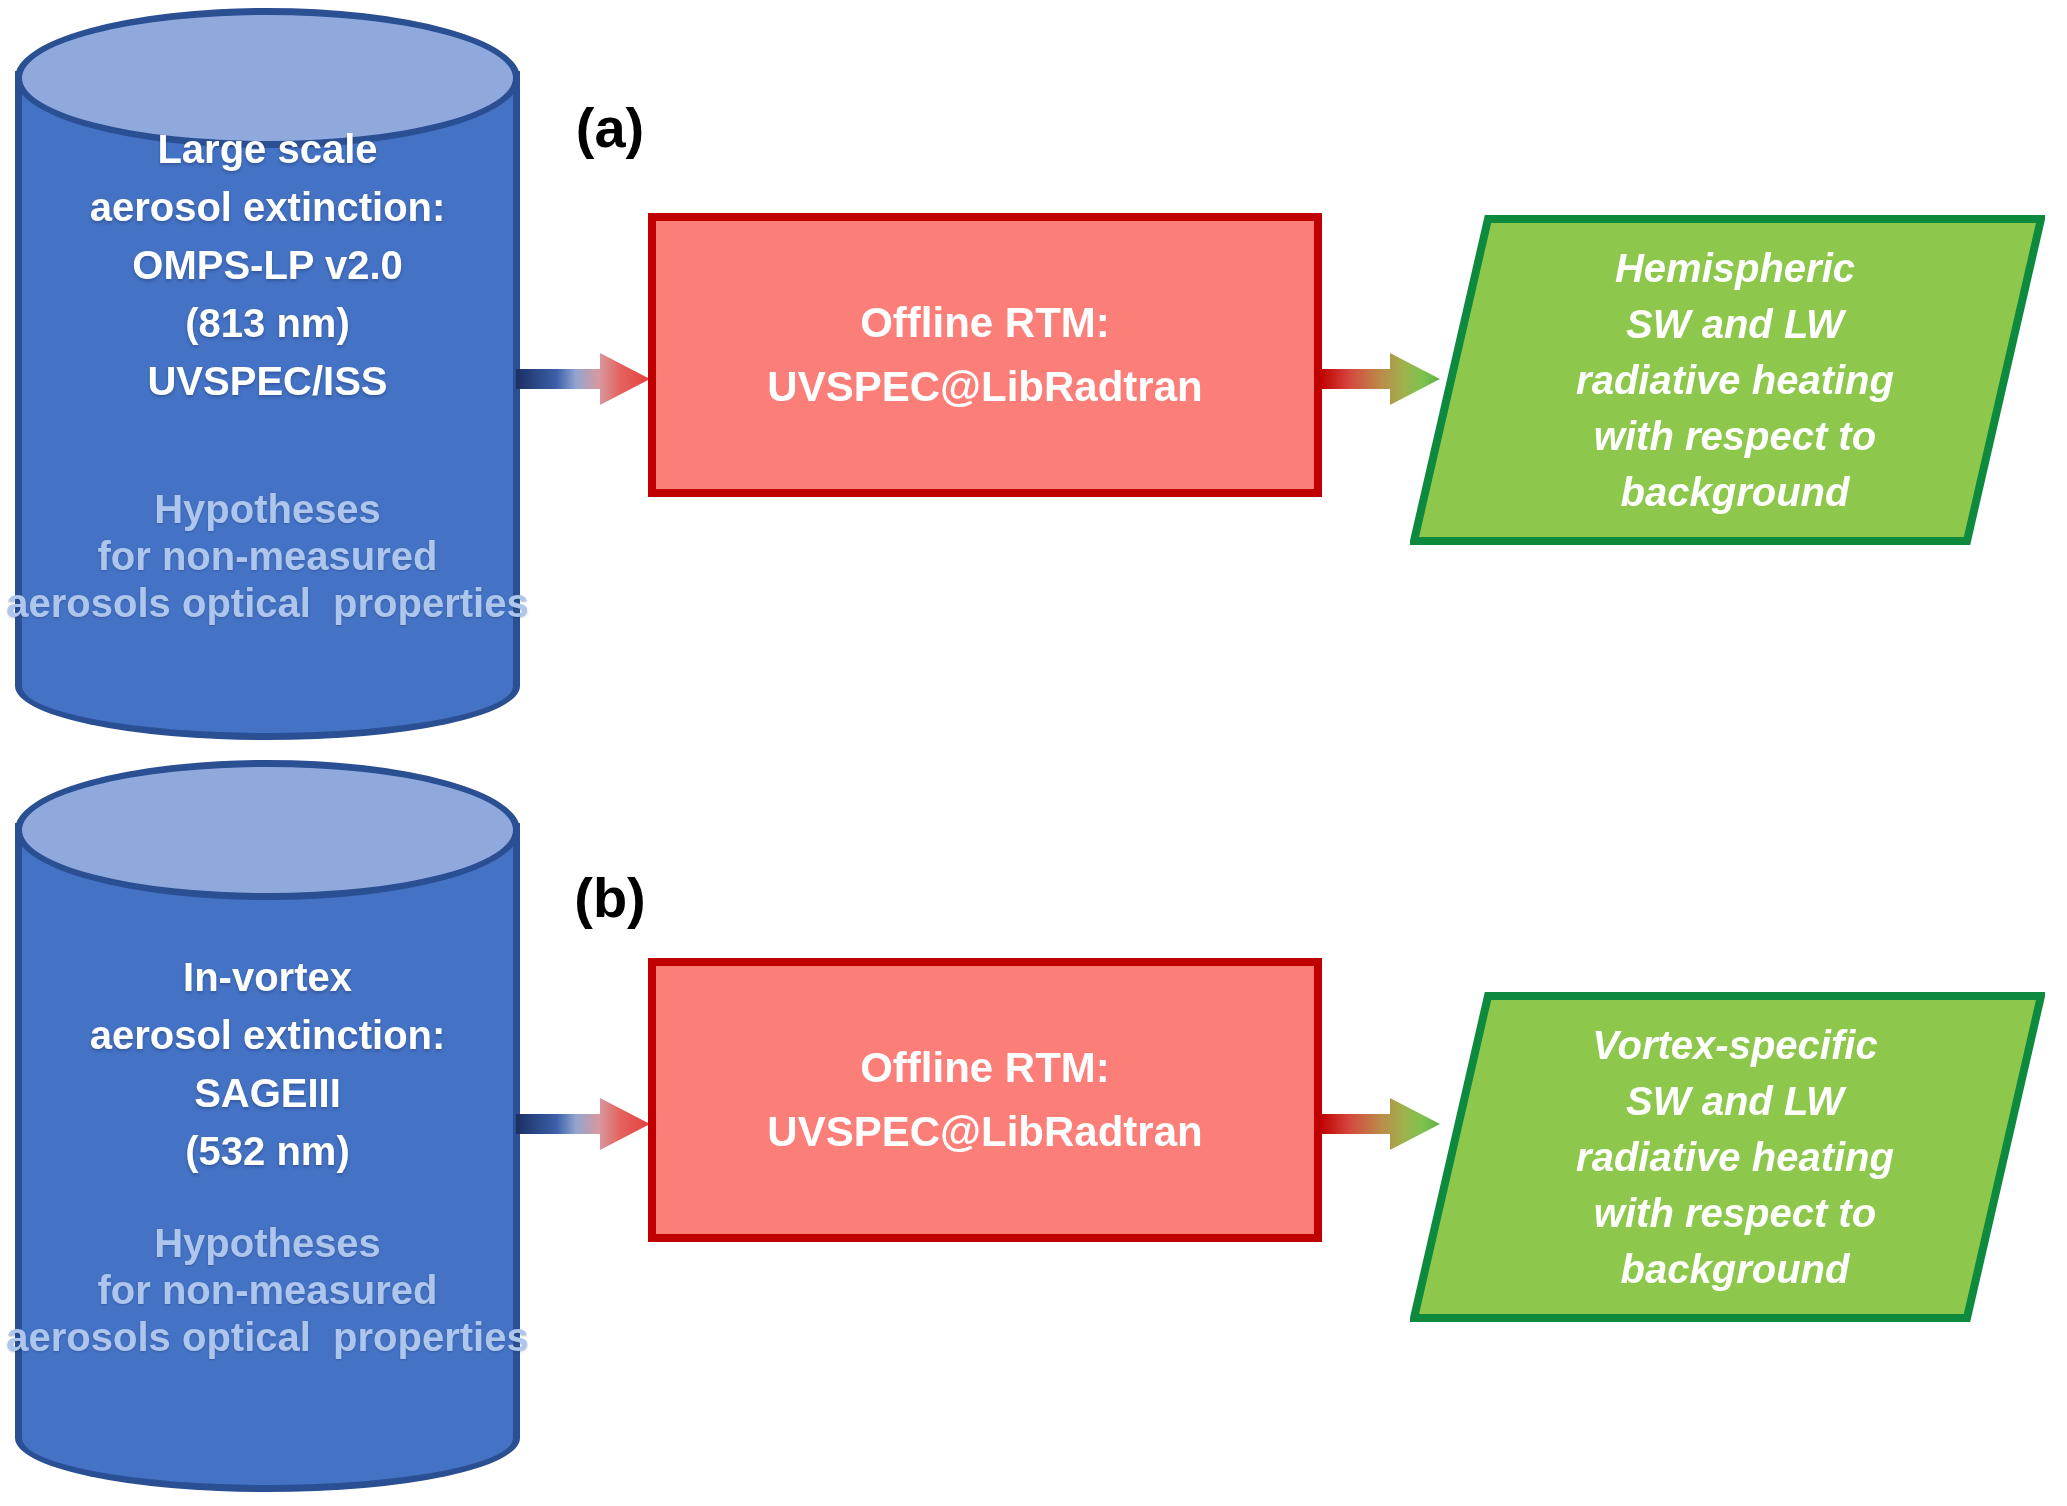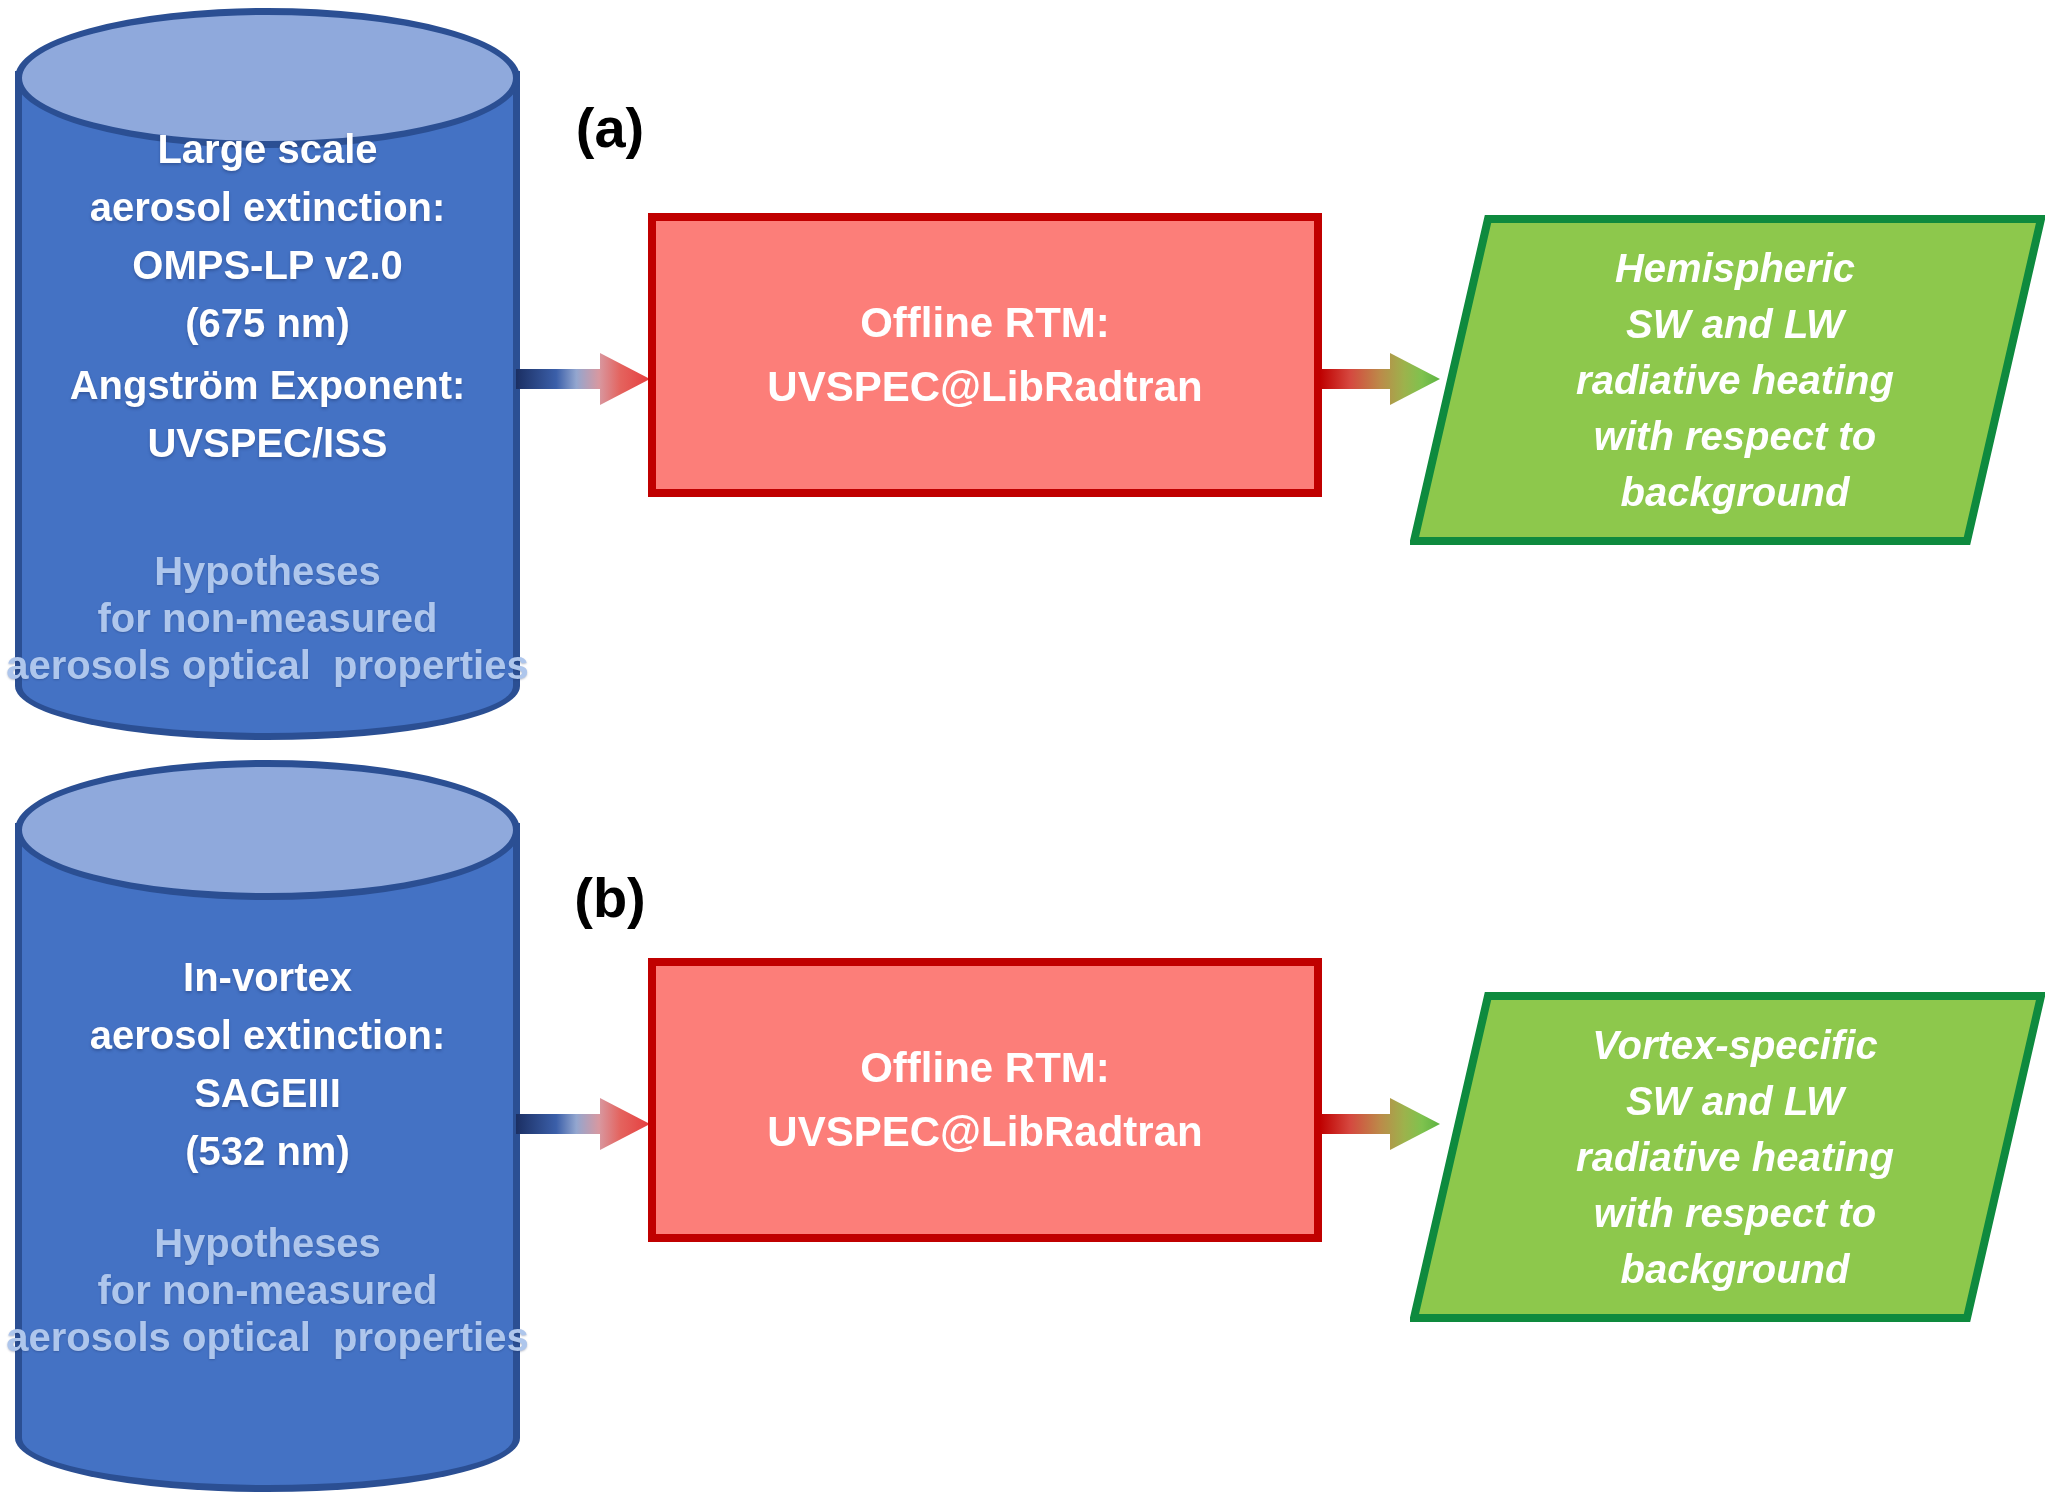--- a/index.html
+++ b/index.html
@@ -68,22 +68,21 @@
 
 <div id="canvas">
 
   <div class="abs cylinder" style="left:15px;top:8px;">
     <div class="cyl-body"></div>
     <div class="cyl-top"></div>
     <div class="cyl-text pad-a">
       <div class="main">Large scale</div>
       <div class="main">aerosol extinction:</div>
       <div class="main">OMPS-LP v2.0</div>
-      <div class="main">(675 nm)</div>
-      <div class="sub sub-gap">Angström Exponent:</div>
+      <div class="main">(813 nm)</div>
       <div class="sub">UVSPEC/ISS</div>
       <div class="hyp hyp-gap-a">Hypotheses</div>
       <div class="hyp">for non-measured</div>
       <div class="hyp">aerosols optical  properties</div>
     </div>
   </div>
 
   <div class="abs panel-label" style="left:540px;top:100px;">(a)</div>
 
   <svg class="abs" style="left:516px;top:353px;" width="134" height="52" viewBox="0 0 134 52">

